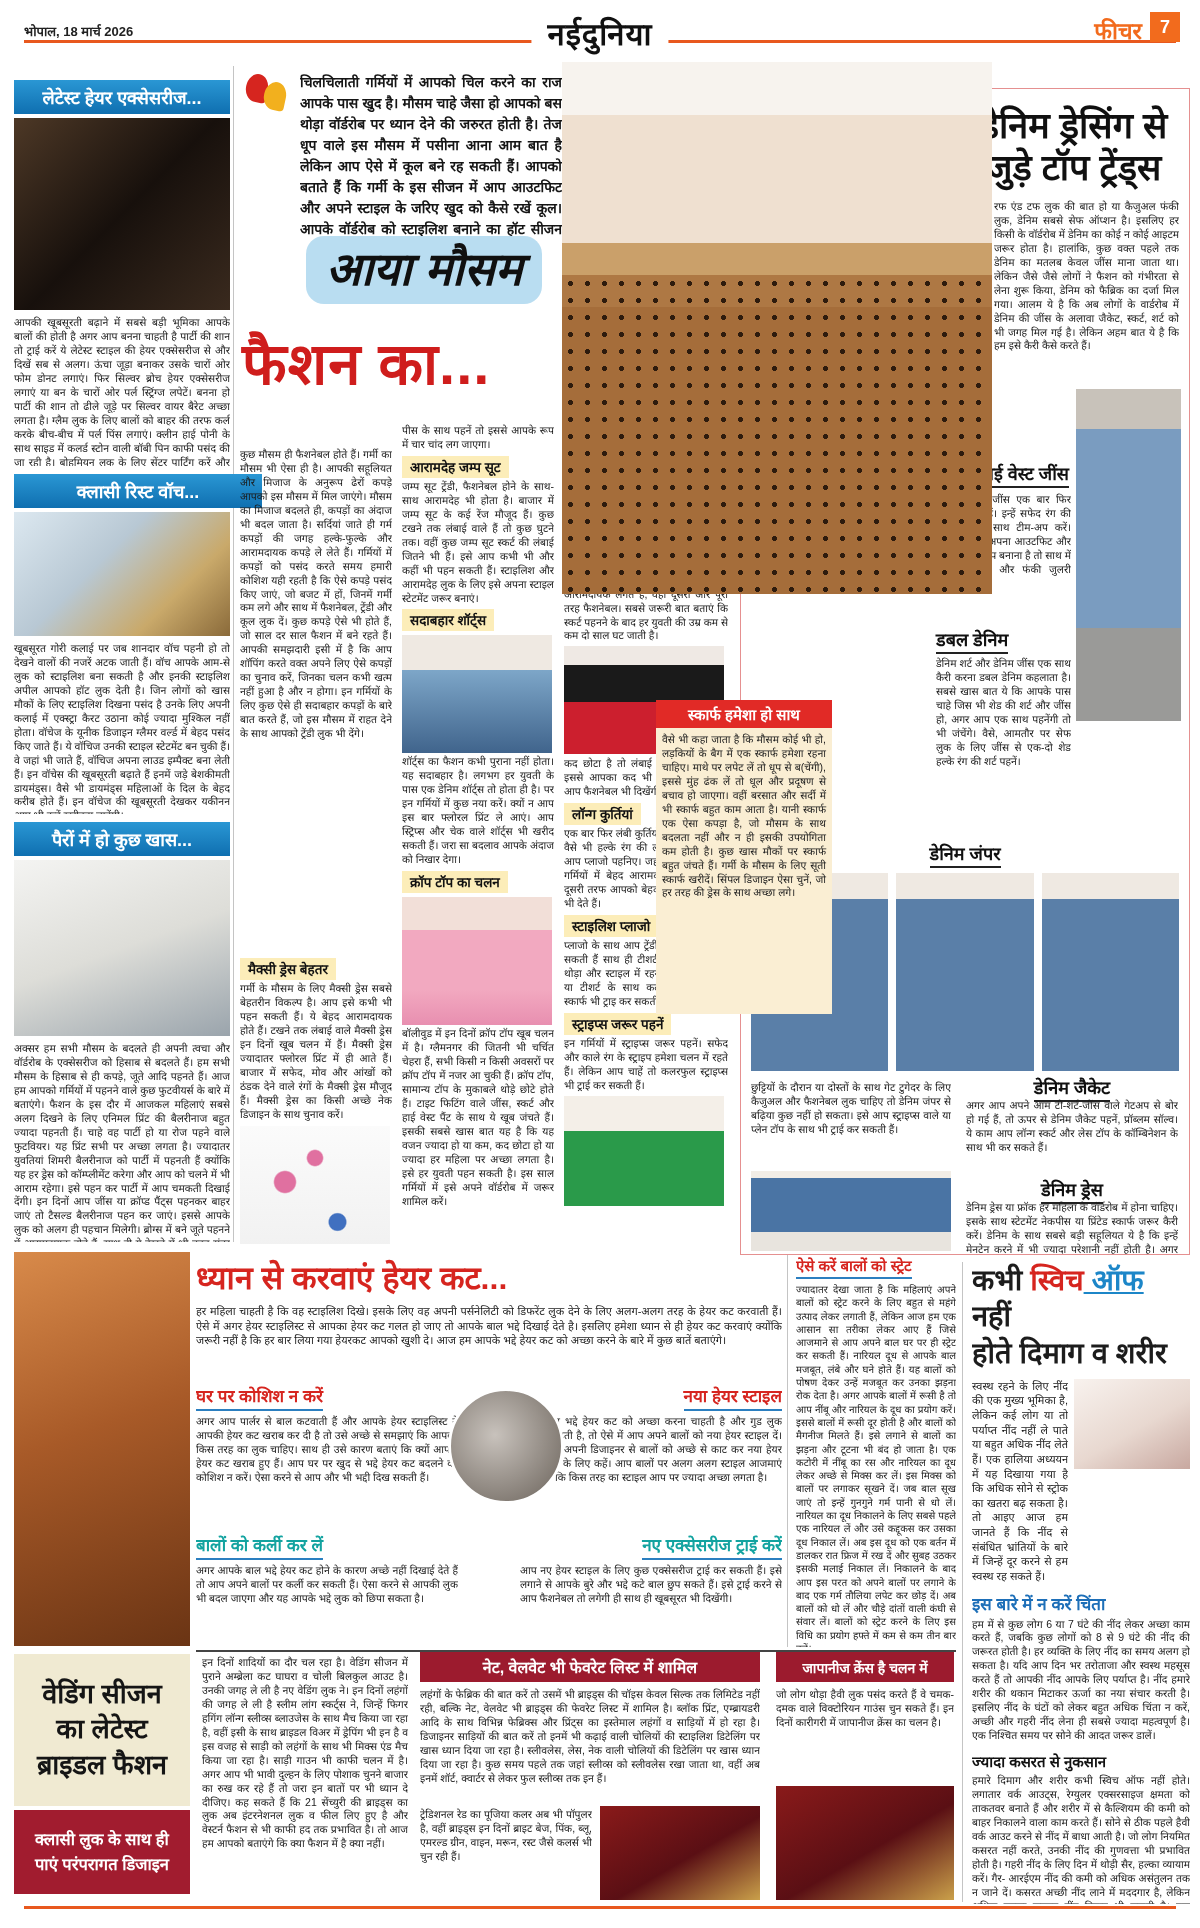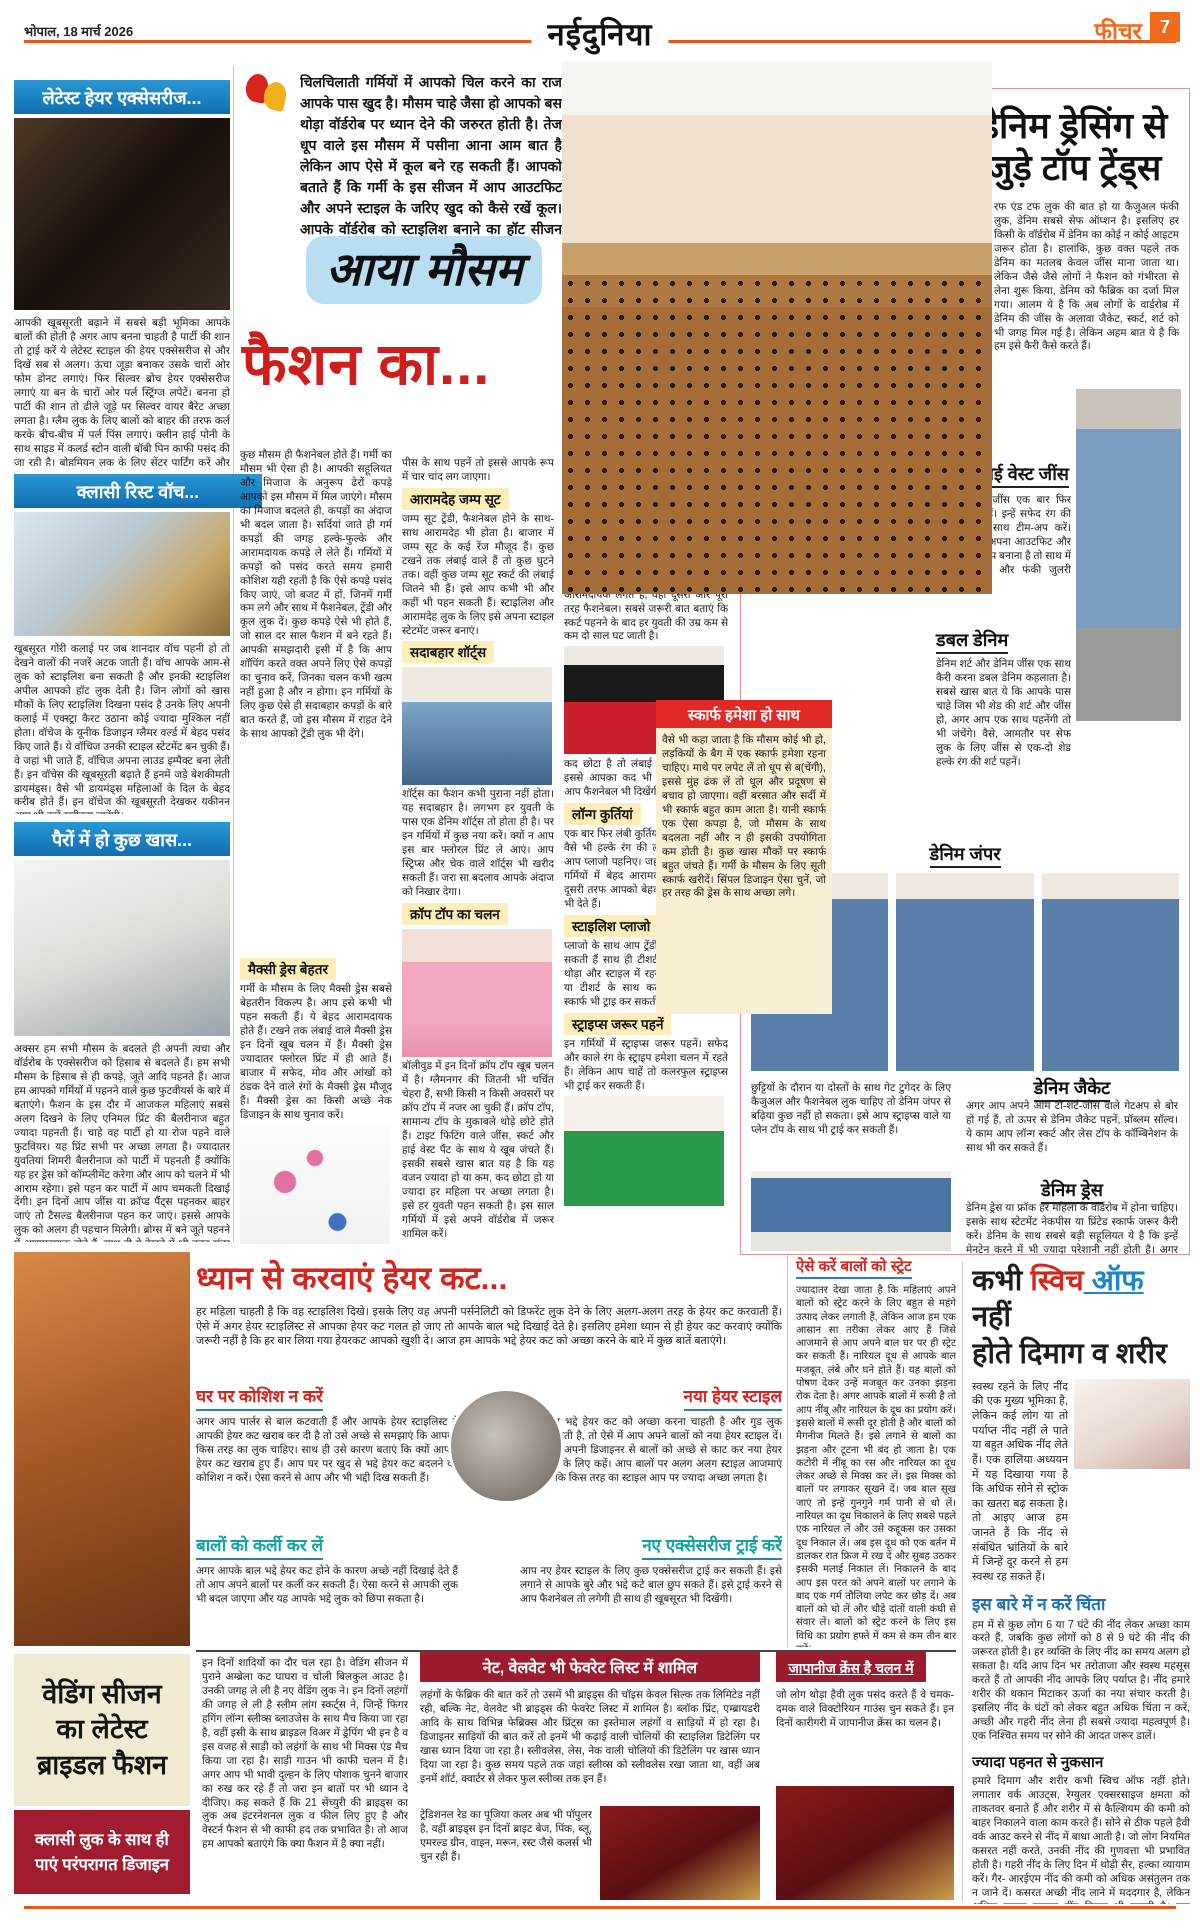--- a/index.html
+++ b/index.html
@@ -99,21 +99,21 @@
   </div>
   <div class="abs hl-red" style="left:242px;top:322px;width:420px;">फैशन का...</div>
 
   <div class="abs colflow" style="left:240px;top:448px;width:152px;height:796px;">
     <div class="sec-body" style="height:506px;">कुछ मौसम ही फैशनेबल होते हैं। गर्मी का मौसम भी ऐसा ही है। आपकी सहूलियत और मिजाज के अनुरूप ढेरों कपड़े आपको इस मौसम में मिल जाएंगे। मौसम का मिजाज बदलते ही, कपड़ों का अंदाज भी बदल जाता है। सर्दियां जाते ही गर्म कपड़ों की जगह हल्के-फुल्के और आरामदायक कपड़े ले लेते हैं। गर्मियों में कपड़ों को पसंद करते समय हमारी कोशिश यही रहती है कि ऐसे कपड़े पसंद किए जाएं, जो बजट में हों, जिनमें गर्मी कम लगे और साथ में फैशनेबल, ट्रेंडी और कूल लुक दें। कुछ कपड़े ऐसे भी होते हैं, जो साल दर साल फैशन में बने रहते हैं। आपकी समझदारी इसी में है कि आप शॉपिंग करते वक्त अपने लिए ऐसे कपड़ों का चुनाव करें, जिनका चलन कभी खत्म नहीं हुआ है और न होगा। इन गर्मियों के लिए कुछ ऐसे ही सदाबहार कपड़ों के बारे बात करते हैं, जो इस मौसम में राहत देने के साथ आपको ट्रेंडी लुक भी देंगे।</div>
     <span class="yh">मैक्सी ड्रेस बेहतर</span>
     <div class="sec-body">गर्मी के मौसम के लिए मैक्सी ड्रेस सबसे बेहतरीन विकल्प है। आप इसे कभी भी पहन सकती हैं। ये बेहद आरामदायक होते हैं। टखने तक लंबाई वाले मैक्सी ड्रेस इन दिनों खूब चलन में हैं। मैक्सी ड्रेस ज्यादातर फ्लोरल प्रिंट में ही आते हैं। बाजार में सफेद, मोव और आंखों को ठंडक देने वाले रंगों के मैक्सी ड्रेस मौजूद हैं। मैक्सी ड्रेस का किसी अच्छे नेक डिजाइन के साथ चुनाव करें।</div>
     <div class="photo ph-floral" style="width:150px;height:160px;margin-top:4px;"></div>
   </div>
 
-  <div class="abs colflow" style="left:402px;top:456px;width:152px;height:796px;">
+  <div class="abs colflow" style="left:402px;top:424px;width:152px;height:796px;">
     <div class="sec-body">पीस के साथ पहनें तो इससे आपके रूप में चार चांद लग जाएगा।</div>
     <span class="yh">आरामदेह जम्प सूट</span>
     <div class="sec-body">जम्प सूट ट्रेंडी, फैशनेबल होने के साथ-साथ आरामदेह भी होता है। बाजार में जम्प सूट के कई रेंज मौजूद हैं। कुछ टखने तक लंबाई वाले हैं तो कुछ घुटने तक। वहीं कुछ जम्प सूट स्कर्ट की लंबाई जितने भी हैं। इसे आप कभी भी और कहीं भी पहन सकती हैं। स्टाइलिश और आरामदेह लुक के लिए इसे अपना स्टाइल स्टेटमेंट जरूर बनाएं।</div>
     <span class="yh">सदाबहार शॉर्ट्स</span>
     <div class="photo ph-shorts" style="width:150px;height:118px;margin:2px 0;"></div>
     <div class="sec-body">शॉर्ट्स का फैशन कभी पुराना नहीं होता। यह सदाबहार है। लगभग हर युवती के पास एक डेनिम शॉर्ट्स तो होता ही है। पर इन गर्मियों में कुछ नया करें। क्यों न आप इस बार फ्लोरल प्रिंट ले आएं। आप स्ट्रिप्स और चेक वाले शॉर्ट्स भी खरीद सकती हैं। जरा सा बदलाव आपके अंदाज को निखार देगा।</div>
     <span class="yh">क्रॉप टॉप का चलन</span>
     <div class="photo ph-pink" style="width:150px;height:128px;margin:2px 0;"></div>
     <div class="sec-body">बॉलीवुड में इन दिनों क्रॉप टॉप खूब चलन में है। ग्लैमनगर की जितनी भी चर्चित चेहरा हैं, सभी किसी न किसी अवसरों पर क्रॉप टॉप में नजर आ चुकी हैं। क्रॉप टॉप, सामान्य टॉप के मुकाबले थोड़े छोटे होते हैं। टाइट फिटिंग वाले जींस, स्कर्ट और हाई वेस्ट पैंट के साथ ये खूब जंचते हैं। इसकी सबसे खास बात यह है कि यह वजन ज्यादा हो या कम, कद छोटा हो या ज्यादा हर महिला पर अच्छा लगता है। इसे हर युवती पहन सकती है। इस साल गर्मियों में इसे अपने वॉर्डरोब में जरूर शामिल करें।</div>
   </div>
@@ -214,39 +214,39 @@
   <div class="abs vline" style="left:962px;top:1262px;height:640px;"></div>
   <div class="abs" style="left:972px;top:1262px;width:218px;height:642px;overflow:hidden;">
     <div style="font-size:29px;font-weight:800;line-height:1.25;color:#1c1c1c;">
       <span>कभी </span><span style="color:#d6251f;">स्विच</span><span style="color:#1c86c8;text-decoration:underline;"> ऑफ</span><span> नहीं</span>
       <div>होते दिमाग व शरीर</div>
     </div>
     <div class="photo ph-sleep" style="float:right;width:116px;height:90px;margin:8px 0 4px 6px;"></div>
     <div class="sec-body" style="margin-top:8px;font-size:11px;">स्वस्थ रहने के लिए नींद की एक मुख्य भूमिका है, लेकिन कई लोग या तो पर्याप्त नींद नहीं ले पाते या बहुत अधिक नींद लेते हैं। एक हालिया अध्ययन में यह दिखाया गया है कि अधिक सोने से स्ट्रोक का खतरा बढ़ सकता है। तो आइए आज हम जानते हैं कि नींद से संबंधित भ्रांतियों के बारे में जिन्हें दूर करने से हम स्वस्थ रह सकते हैं।</div>
     <div class="bh">इस बारे में न करें चिंता</div>
     <div class="sec-body">हम में से कुछ लोग 6 या 7 घंटे की नींद लेकर अच्छा काम करते हैं, जबकि कुछ लोगों को 8 से 9 घंटे की नींद की जरूरत होती है। हर व्यक्ति के लिए नींद का समय अलग हो सकता है। यदि आप दिन भर तरोताजा और स्वस्थ महसूस करते हैं तो आपकी नींद आपके लिए पर्याप्त है। नींद हमारे शरीर की थकान मिटाकर ऊर्जा का नया संचार करती है। इसलिए नींद के घंटों को लेकर बहुत अधिक चिंता न करें, अच्छी और गहरी नींद लेना ही सबसे ज्यादा महत्वपूर्ण है। एक निश्चित समय पर सोने की आदत जरूर डालें।</div>
-    <div class="kh">ज्यादा पहनत से नुकसान</div>
+    <div class="kh">ज्यादा कसरत से नुकसान</div>
     <div class="sec-body">हमारे दिमाग और शरीर कभी स्विच ऑफ नहीं होते। लगातार वर्क आउट्स, रेग्युलर एक्सरसाइज क्षमता को ताकतवर बनाते हैं और शरीर में से कैल्शियम की कमी को बाहर निकालने वाला काम करते हैं। सोने से ठीक पहले हैवी वर्क आउट करने से नींद में बाधा आती है। जो लोग नियमित कसरत नहीं करते, उनकी नींद की गुणवत्ता भी प्रभावित होती है। गहरी नींद के लिए दिन में थोड़ी सैर, हल्का व्यायाम करें। गैर- आरईएम नींद की कमी को अधिक असंतुलन तक न जाने दें। कसरत अच्छी नींद लाने में मददगार है, लेकिन अधिक ज्यादा कसरत नींद बिगाड़ भी सकती है। एक निर्धारित समय तक सोएं।</div>
   </div>
 
   <div class="abs" style="left:14px;top:1654px;width:176px;height:152px;background:#f0ead2;display:flex;flex-direction:column;justify-content:center;text-align:center;font-size:27px;font-weight:800;color:#151515;line-height:1.3;">
     <div>वेडिंग सीजन</div>
     <div>का लेटेस्ट</div>
     <div>ब्राइडल फैशन</div>
   </div>
   <div class="abs" style="left:14px;top:1810px;width:176px;height:84px;background:#a11c2f;color:#fff;display:flex;flex-direction:column;justify-content:center;text-align:center;font-size:16.5px;font-weight:800;line-height:1.5;">
     <div>क्लासी लुक के साथ ही</div>
     <div>पाएं परंपरागत डिजाइन</div>
   </div>
   <div class="abs sec-body" style="left:202px;top:1656px;width:206px;height:240px;">इन दिनों शादियों का दौर चल रहा है। वेडिंग सीजन में पुराने अम्ब्रेला कट घाघरा व चोली बिलकुल आउट है। उनकी जगह ले ली है नए वेडिंग लुक ने। इन दिनों लहंगों की जगह ले ली है स्लीम लांग स्कर्ट्स ने, जिन्हें फिगर हगिंग लॉन्ग स्लीव्स ब्लाउजेस के साथ मैच किया जा रहा है, वहीं इसी के साथ ब्राइडल विअर में ड्रेपिंग भी इन है व इस वजह से साड़ी को लहंगों के साथ भी मिक्स एंड मैच किया जा रहा है। साड़ी गाउन भी काफी चलन में है। अगर आप भी भावी दुल्हन के लिए पोशाक चुनने बाजार का रुख कर रहे हैं तो जरा इन बातों पर भी ध्यान दे दीजिए। कह सकते हैं कि 21 सेंच्युरी की ब्राइड्स का लुक अब इंटरनेशनल लुक व फील लिए हुए है और वेस्टर्न फैशन से भी काफी हद तक प्रभावित है। तो आज हम आपको बताएंगे कि क्या फैशन में है क्या नहीं।</div>
 
   <div class="abs maroon" style="left:420px;top:1652px;width:340px;height:30px;font-size:16px;">नेट, वेलवेट भी फेवरेट लिस्ट में शामिल</div>
   <div class="abs sec-body" style="left:420px;top:1688px;width:340px;height:114px;">लहंगों के फेब्रिक की बात करें तो उसमें भी ब्राइड्स की चॉइस केवल सिल्क तक लिमिटेड नहीं रही, बल्कि नेट, वेलवेट भी ब्राइड्स की फेवरेट लिस्ट में शामिल है। ब्लॉक प्रिंट, एम्ब्रायडरी आदि के साथ विभिन्न फेब्रिक्स और प्रिंट्स का इस्तेमाल लहंगों व साड़ियों में हो रहा है। डिजाइनर साड़ियों की बात करें तो इनमें भी कढ़ाई वाली चोलियों की स्टाइलिश डिटेलिंग पर खास ध्यान दिया जा रहा है। स्लीवलेस, लेस, नेक वाली चोलियों की डिटेलिंग पर खास ध्यान दिया जा रहा है। कुछ समय पहले तक जहां स्लीव्स को स्लीवलेस रखा जाता था, वहीं अब इनमें शॉर्ट, क्वार्टर से लेकर फुल स्लीव्स तक इन हैं।</div>
   <div class="abs sec-body" style="left:420px;top:1808px;width:172px;height:90px;">ट्रेडिशनल रेड का पूजिया कलर अब भी पॉपुलर है, वहीं ब्राइड्स इन दिनों ब्राइट बेज, पिंक, ब्लू, एमरल्ड ग्रीन, वाइन, मरून, रस्ट जैसे कलर्स भी चुन रही हैं।</div>
   <div class="abs photo ph-bridal" style="left:600px;top:1806px;width:160px;height:94px;"></div>
 
-  <div class="abs maroon" style="left:776px;top:1652px;width:150px;height:30px;font-size:14px;text-decoration:underline;">जापानीज क्रेंस है चलन में</div>
+  <div class="abs maroon" style="left:776px;top:1652px;width:178px;height:30px;font-size:14px;">जापानीज क्रेंस है चलन में</div>
   <div class="abs sec-body" style="left:776px;top:1688px;width:178px;height:92px;">जो लोग थोड़ा हैवी लुक पसंद करते हैं वे चमक-दमक वाले विक्टोरियन गाउंस चुन सकते हैं। इन दिनों कारीगरी में जापानीज क्रेंस का चलन है।</div>
   <div class="abs photo ph-bridal" style="left:776px;top:1786px;width:178px;height:114px;"></div>
 
   <div class="abs rule-orange" style="left:24px;right:24px;top:1906px;"></div>
 
 </div>
 
 </body></html>

